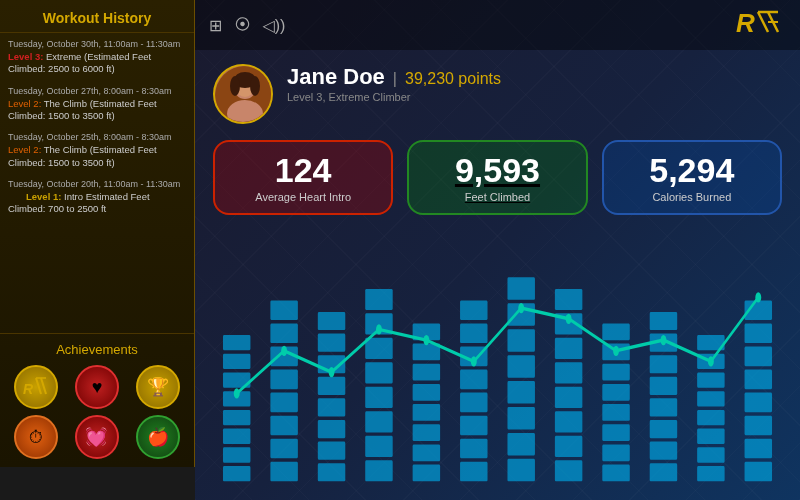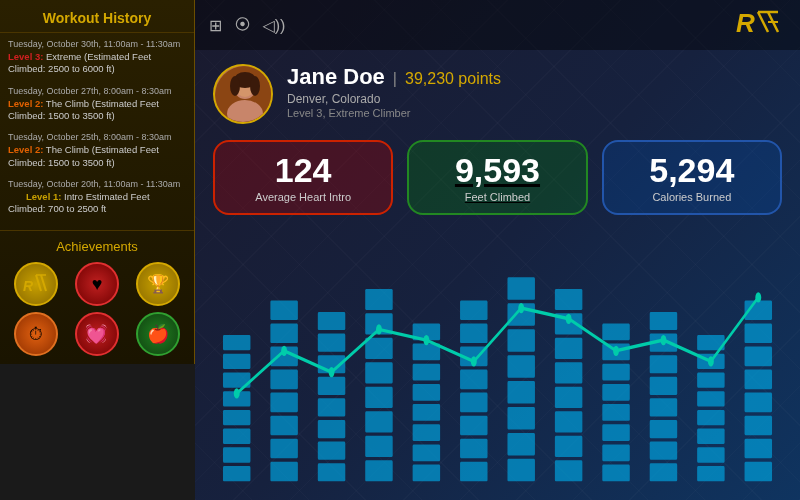--- a/index.html
+++ b/index.html
@@ -13,21 +13,21 @@
     }
 
     
     .sidebar {
       width: 195px;
       min-width: 195px;
       background: linear-gradient(180deg, #2a2000 0%, #1a1400 100%);
       border-right: 1px solid #6b4e00;
       display: flex;
       flex-direction: column;
-      height: 364px;
+      height: 467px;
     }
 
     .sidebar-title {
       color: #d4a800;
       font-size: 14px;
       font-weight: bold;
       text-align: center;
       padding: 10px 8px 6px;
       border-bottom: 1px solid #4a3500;
     }
@@ -48,21 +48,21 @@
       margin-bottom: 2px;
     }
 
     .workout-desc {
       color: #ccc;
       font-size: 9.5px;
       line-height: 1.3;
     }
 
     .workout-level-1 { color: #c8a000; font-weight: bold; padding-left: 18px; }
-    .workout-level-2 { color: #e06000; font-weight: bold; }
+    .workout-level-2 { color: #e06000; font-weight: normal; }
     .workout-level-3 { color: #d02020; font-weight: bold; }
 
     .achievements-section {
       border-top: 1px solid #4a3500;
       padding: 8px;
     }
 
     .achievements-title {
       color: #d4a800;
       font-size: 13px;
@@ -341,21 +341,20 @@
         <ellipse cx="20" cy="20" rx="5" ry="10" fill="#3a1a0a"></ellipse>
         <ellipse cx="40" cy="20" rx="5" ry="10" fill="#3a1a0a"></ellipse>
       </svg>
     </div>
     <div class="profile-info">
       <div style="display:flex; align-items:baseline; gap:8px;">
         <span class="profile-name">Jane Doe</span>
         <span style="color:#888; font-size:16px;">|</span>
         <span class="profile-points">39,230 points</span>
       </div>
-      <div class="profile-location">Denver, Colorado</div>
       <div class="profile-level">Level 3, Extreme Climber</div>
     </div>
   </div>
 
   <div class="stats-row">
     <div class="stat-card stat-card-red">
       <div class="stat-value">124</div>
       <div class="stat-label">Average Heart Intro</div>
     </div>
     <div class="stat-card stat-card-green">

